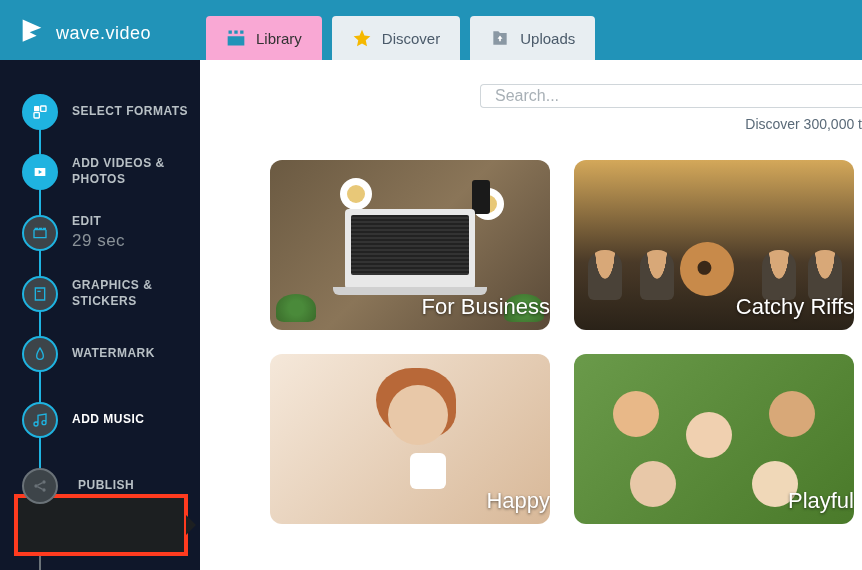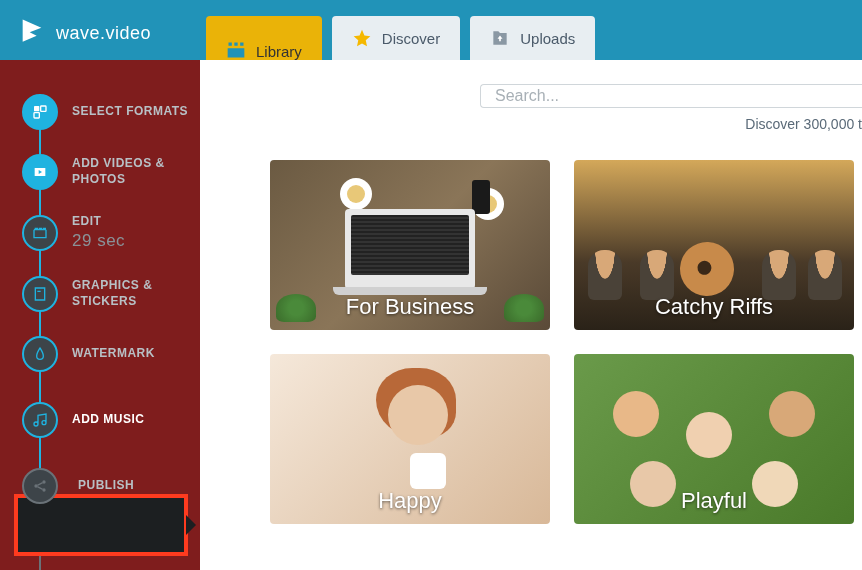--- a/index.html
+++ b/index.html
@@ -4,42 +4,42 @@
 <style>
 * { margin: 0; padding: 0; box-sizing: border-box; font-family: -apple-system, BlinkMacSystemFont, "Segoe UI", Helvetica, Arial, sans-serif; }
 body { width: 862px; height: 570px; overflow: hidden; background: #fff; }
 .header { height: 60px; background: #2193b8; display: flex; align-items: center; }
 .logo { display: flex; align-items: flex-end; padding: 0 18px; width: 200px; gap: 10px; }
 .logo-icon { width: 28px; height: 28px; }
 .logo-text { color: #fff; font-size: 18px; font-weight: 300; letter-spacing: 0.5px; }
 .logo-text b { font-weight: 500; }
 .tabs { display: flex; height: 100%; align-items: center; gap: 10px; padding-left: 6px; }
 .tab { display: flex; align-items: center; gap: 10px; padding: 0 20px; height: 44px; background: #e8eef2; border-radius: 4px 4px 0 0; cursor: pointer; color: #4a5a6a; font-size: 15px; align-self: flex-end; }
-.tab.active { background: #eab308; color: #333; align-items: flex-end; }
+.tab.active { background: #f9a8d4; color: #333; }
 .tab-icon { width: 20px; height: 20px; display: flex; align-items: center; justify-content: center; }
 .main { display: flex; height: calc(100% - 60px); }
-.sidebar { width: 200px; background: #7f1d1d; padding-top: 22px; position: relative; }
+.sidebar { width: 200px; background: #0f172a; padding-top: 22px; position: relative; }
 .step { display: flex; align-items: center; gap: 14px; padding: 12px 0 12px 22px; position: relative; cursor: pointer; }
 .step-icon { width: 36px; height: 36px; border-radius: 50%; border: 2px solid #1fb3e0; display: flex; align-items: center; justify-content: center; flex-shrink: 0; background: #3d4449; z-index: 2; }
 .step.filled .step-icon { background: #1fb3e0; }
 .step.dim .step-icon { border-color: #6a7278; }
 .step-label { color: #b8c0c5; font-size: 12px; font-weight: 600; letter-spacing: 0.5px; line-height: 1.3; }
 .step.active-step .step-label { color: #fff; }
 .step-sub { display: block; font-weight: 400; font-size: 17px; color: #8a9298; }
 .connector { position: absolute; left: 39px; top: 56px; width: 2px; height: 388px; background: #1fb3e0; z-index: 0; }
 .connector2 { position: absolute; left: 39px; top: 468px; width: 2px; height: 50px; background: #6a7278; z-index: 0; }
 .highlight-box { position: absolute; top: 434px; left: 14px; width: 174px; height: 62px; border: 4px solid #ff3b1f; background: #1c1f21; z-index: 1; }
 .highlight-arrow { position: absolute; right: -12px; top: 50%; transform: translateY(-50%); width: 0; height: 0; border-top: 10px solid transparent; border-bottom: 10px solid transparent; border-left: 10px solid #1c1f21; }
 .content { flex: 1; padding: 24px 0 0 0; overflow: hidden; position: relative; }
 .search-row { padding-left: 280px; }
 .search { width: 100%; height: 24px; border: 1px solid #d0d6da; border-radius: 4px 0 0 4px; padding: 0 14px; font-size: 16px; color: #333; border-right: none; }
 .search::placeholder { color: #a8b0b6; }
 .discover { text-align: right; color: #5a6a78; font-size: 14px; margin-top: 8px; padding-right: 0; }
 .grid { display: grid; grid-template-columns: 280px 280px; gap: 24px; padding: 28px 0 0 70px; }
-.card { height: 170px; border-radius: 4px; position: relative; overflow: hidden; cursor: pointer; background: #888; display: flex; align-items: flex-end; justify-content: center; }
+.card { height: 170px; border-radius: 12px; position: relative; overflow: hidden; cursor: pointer; background: #888; display: flex; align-items: flex-end; justify-content: flex-end; }
 .card-label { color: #fff; font-size: 22px; font-weight: 400; text-shadow: 0 1px 3px rgba(0,0,0,0.6); margin-bottom: 10px; z-index: 2; position: relative; }
 .card.business { background: linear-gradient(135deg, #6b5a42 0%, #8a7558 50%, #5a4a38 100%); }
 .card.riffs { background: linear-gradient(180deg, #d4a85a 0%, #4a3a28 60%, #2a2218 100%); }
 .card.happy { background: linear-gradient(135deg, #f5e8da 0%, #d8b898 100%); }
 .card.playful { background: linear-gradient(135deg, #6a9a4a 0%, #4a7a2a 100%); }
 .card-scene { position: absolute; inset: 0; }
 .laptop { position: absolute; left: 50%; top: 50%; transform: translate(-50%,-45%); width: 130px; height: 80px; background: #e8e8e8; border-radius: 4px; }
 .laptop::before { content: ""; position: absolute; top: 6px; left: 6px; right: 6px; bottom: 14px; background: repeating-linear-gradient(0deg, #333 0 2px, #222 2px 4px); border-radius: 2px; }
 .laptop::after { content: ""; position: absolute; bottom: -6px; left: -12px; right: -12px; height: 8px; background: #d0d0d0; border-radius: 0 0 6px 6px; }
 .cup { position: absolute; width: 32px; height: 32px; background: #fff; border-radius: 50%; }

